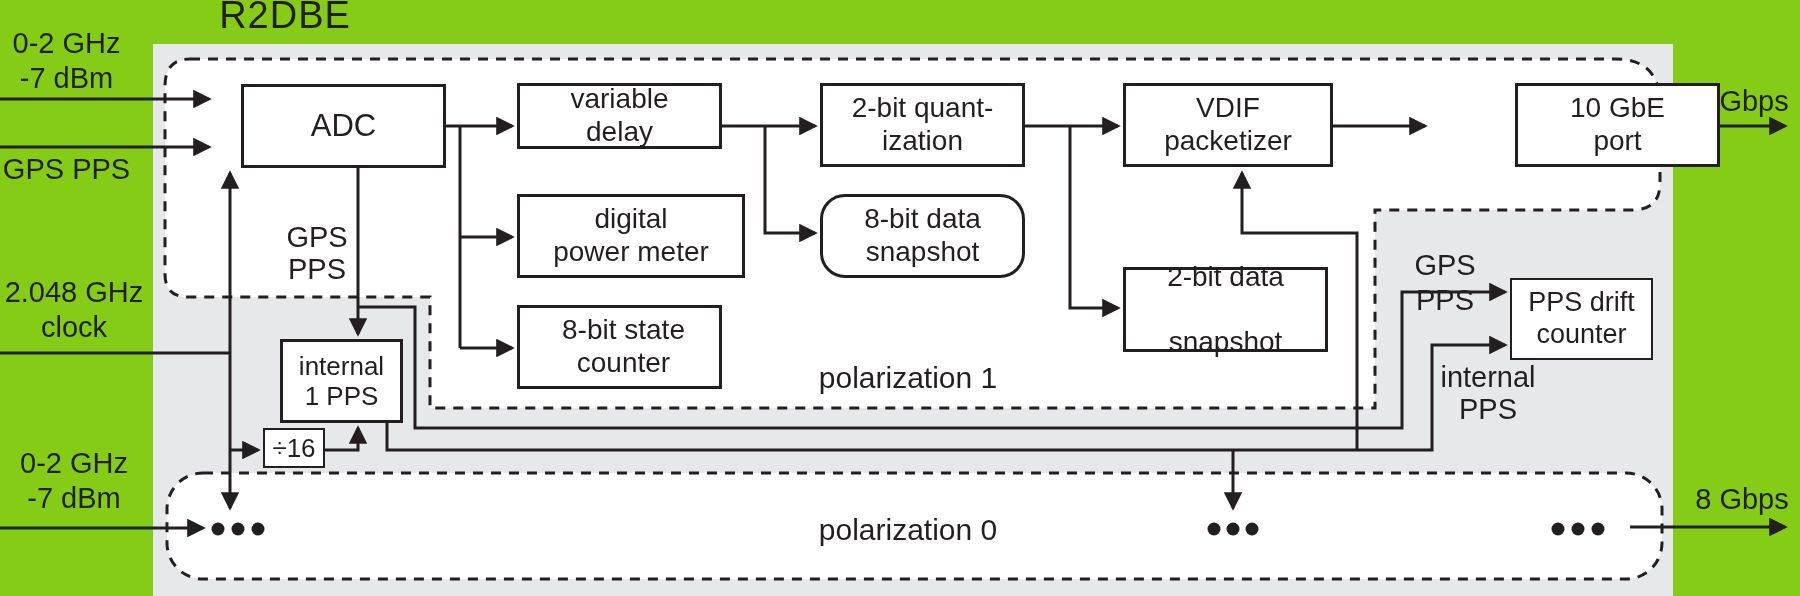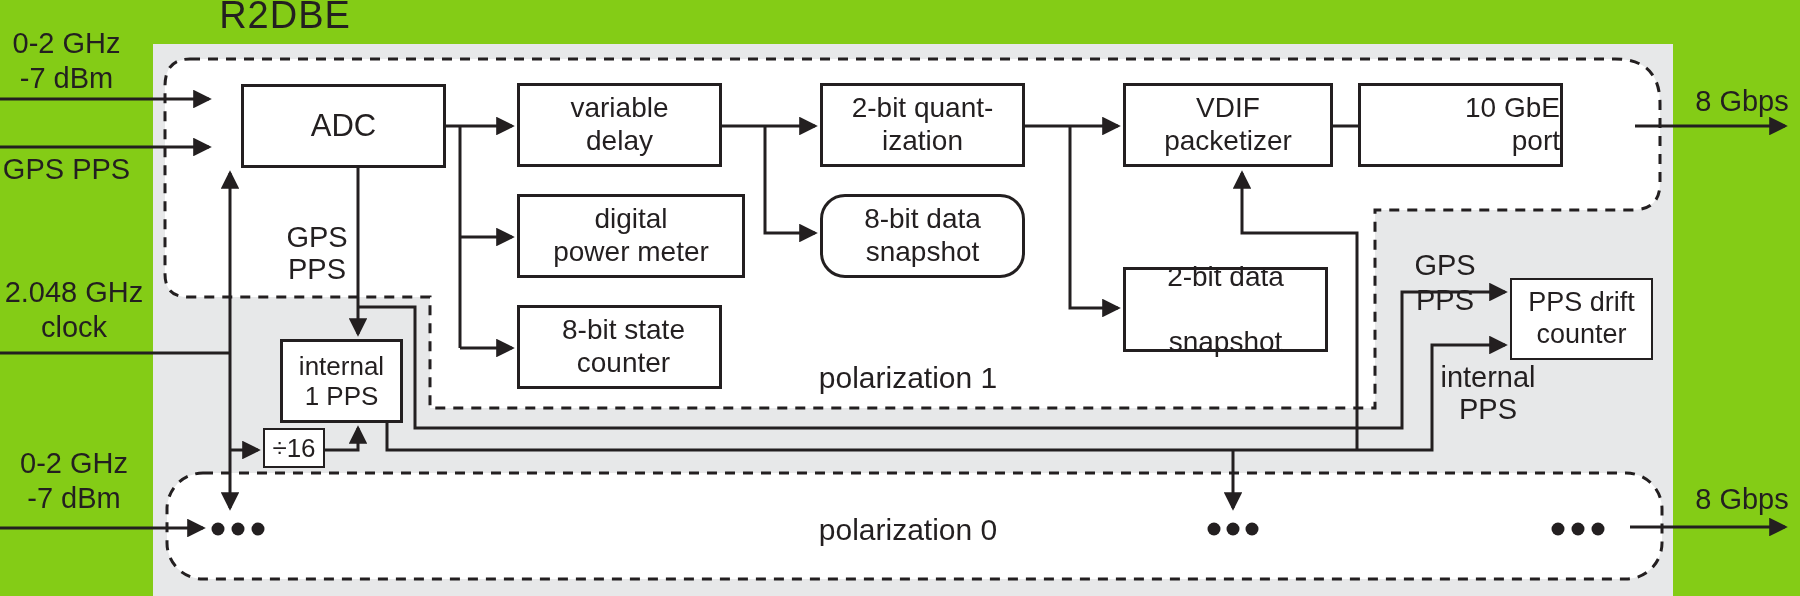--- a/index.html
+++ b/index.html
@@ -93,33 +93,33 @@
     <div>0-2 GHz</div>
     <div>-7 dBm</div>
   </div>
 
   <div class="lbl" style="left:1684px;top:84px;width:116px;">8 Gbps</div>
   <div class="lbl" style="left:1684px;top:482px;width:116px;">8 Gbps</div>
 
   <div class="block" style="left:213px;top:84px;width:205px;height:84px;font-size:31px;margin-left:28px;">
     <div>ADC</div>
   </div>
-  <div class="block" style="left:517px;top:83px;width:205px;height:84px;">
+  <div class="block" style="left:517px;top:83px;width:205px;height:66px;">
     <div>variable</div>
     <div>delay</div>
   </div>
   <div class="block" style="left:820px;top:83px;width:205px;height:84px;">
     <div>2-bit quant-</div>
     <div>ization</div>
   </div>
   <div class="block" style="left:1123px;top:83px;width:210px;height:84px;">
     <div>VDIF</div>
     <div>packetizer</div>
   </div>
-  <div class="block" style="left:1358px;top:83px;width:205px;height:84px;align-items:flex-end;">
+  <div class="block" style="left:1515px;top:83px;width:205px;height:84px;">
     <div>10 GbE</div>
     <div>port</div>
   </div>
   <div class="block" style="left:517px;top:194px;width:228px;height:84px;text-align:center;">
     <div>digital</div>
     <div>power meter</div>
   </div>
   <div class="block" style="left:820px;top:194px;width:205px;height:84px;border-radius:25px;">
     <div>8-bit data</div>
     <div>snapshot</div>

